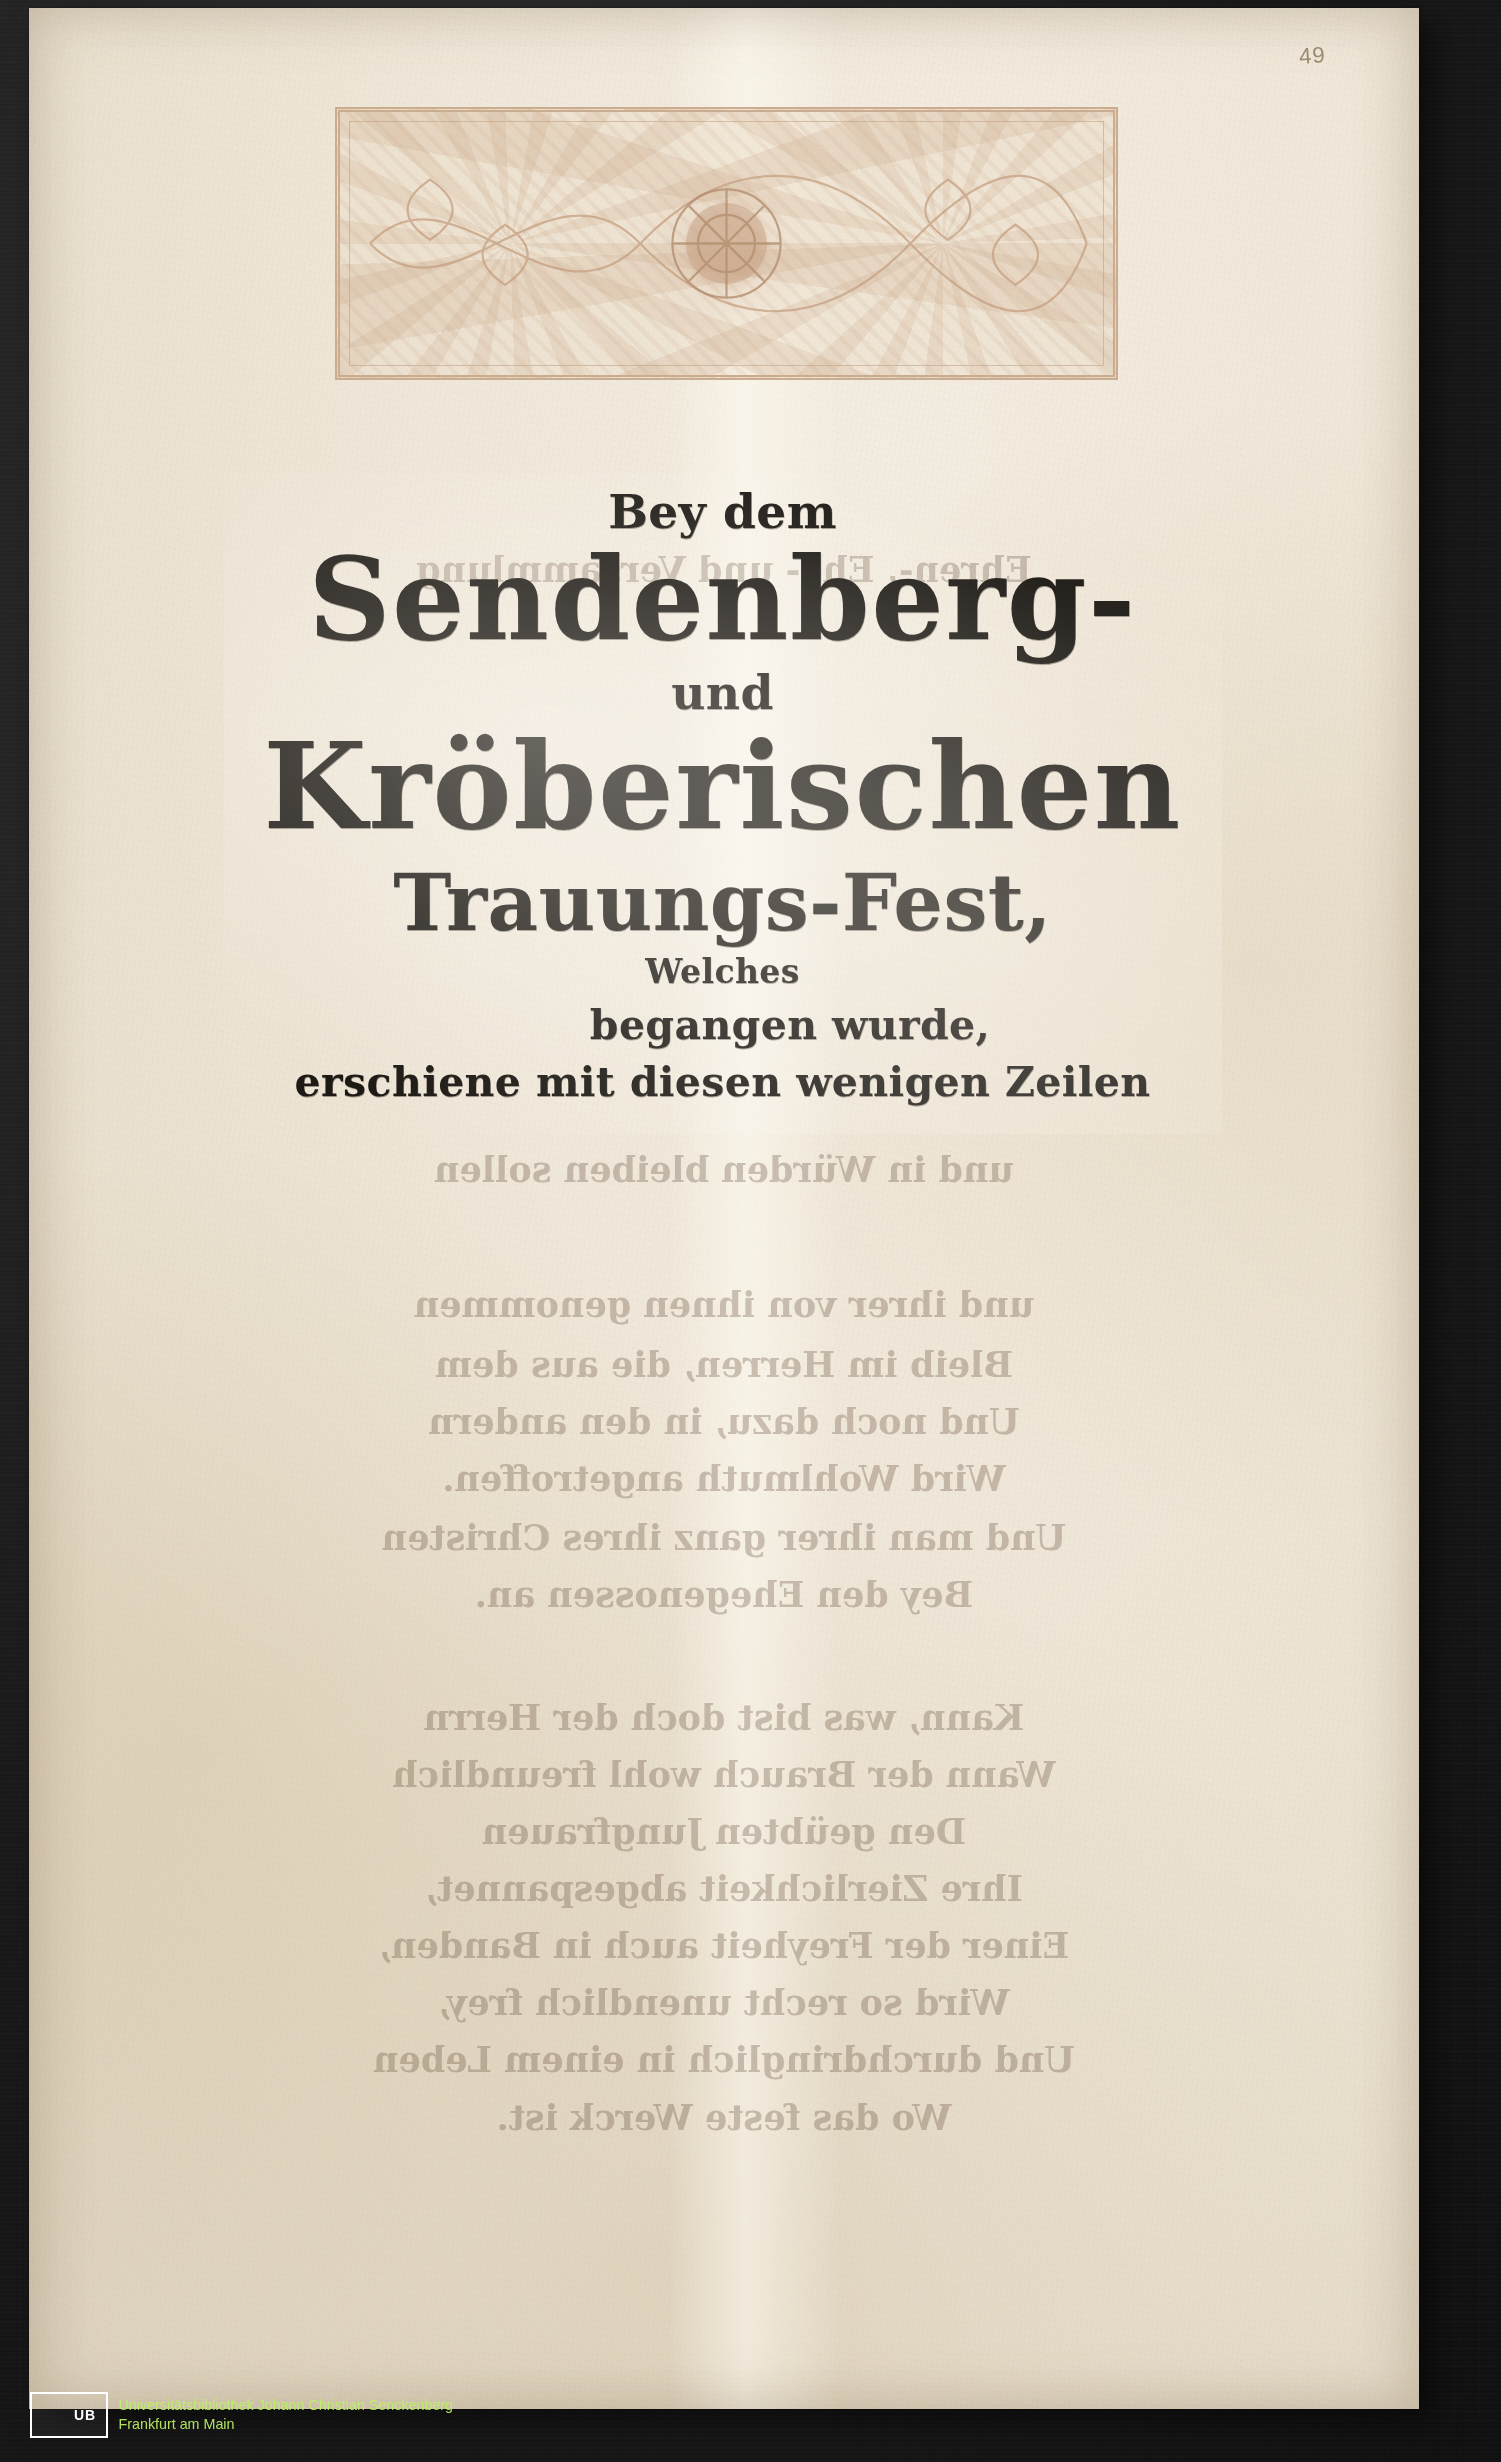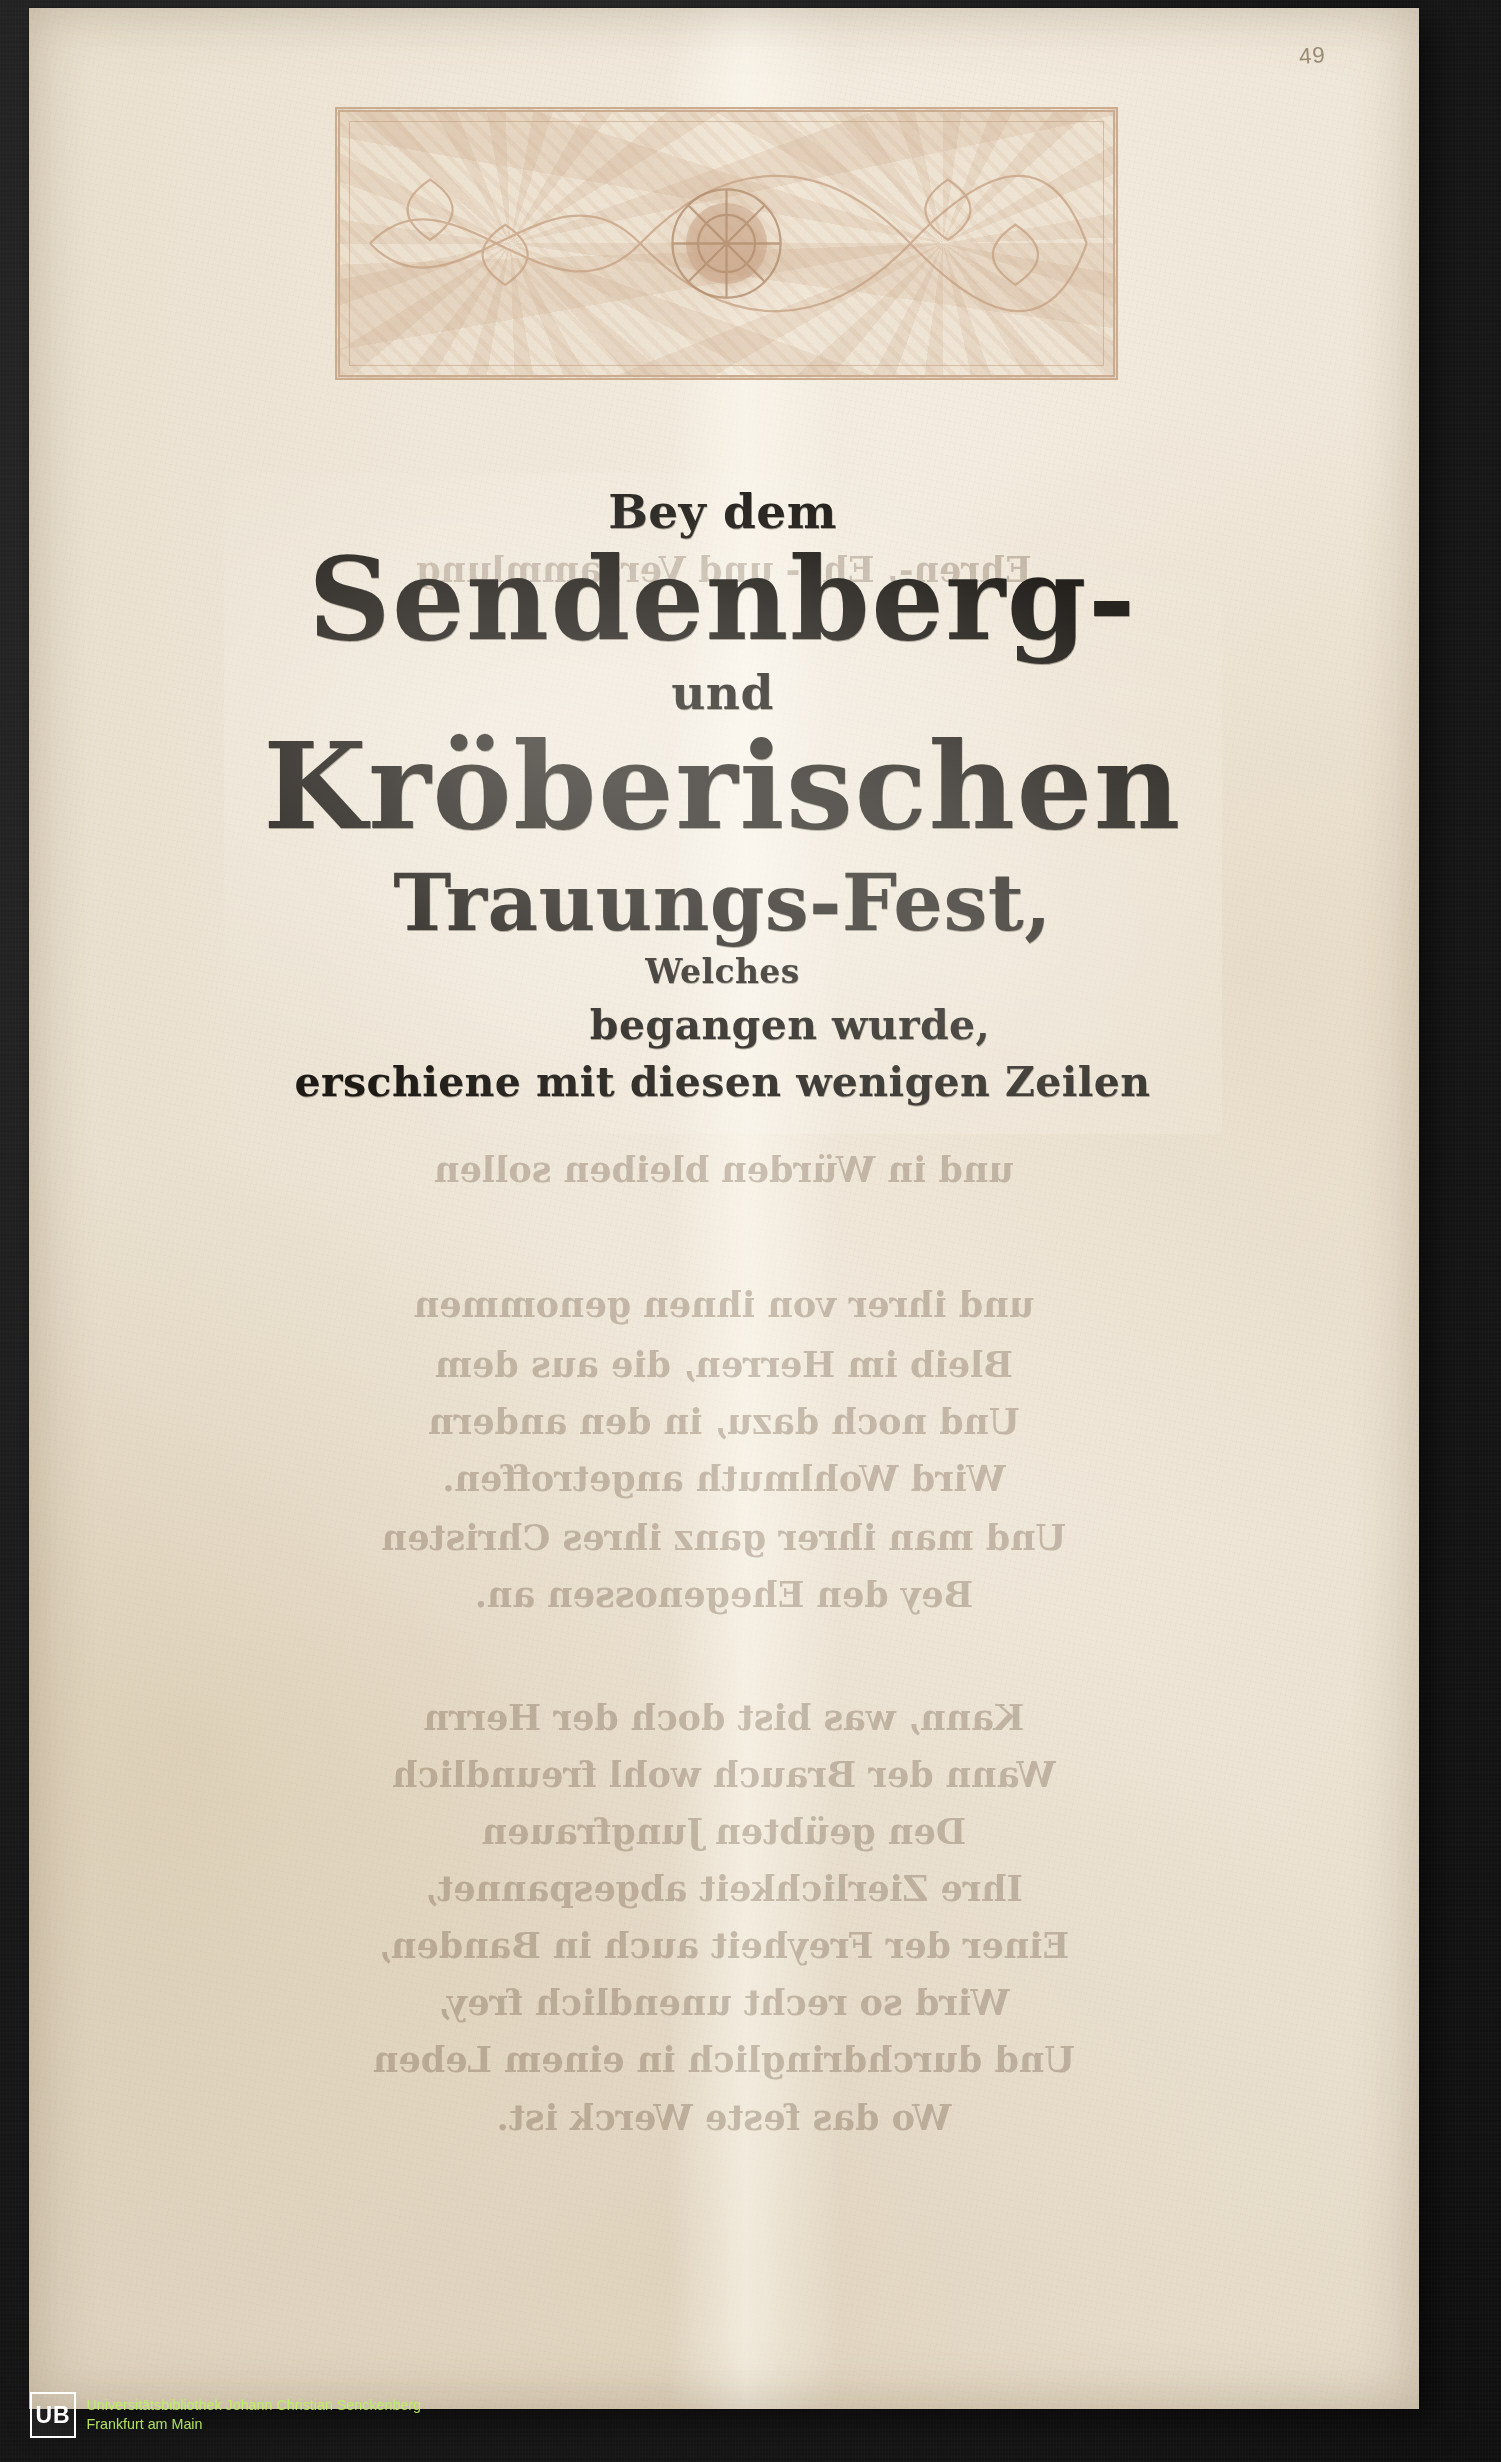--- a/index.html
+++ b/index.html
@@ -185,23 +185,24 @@
     gap: 10.5px;
     padding: 4.5px 7.5px;
   }
   .wm-logo {
     width: 42px; height: 42px;
     border: 2.3px solid #ffffff;
     display: flex; align-items: center; justify-content: center;
     color: #ffffff;
     font-family: "Liberation Sans", sans-serif;
     font-weight: 700;
-    font-size: 23px;
+    font-size: 14px;
     letter-spacing: 0.8px;
     background: rgba(255,255,255,0.05);
+    padding-left: 32px;
   }
   .wm-text {
     color: #bef264;
     font-family: "Liberation Sans", sans-serif;
     font-size: 14.3px;
     line-height: 1.35;
     opacity: .92;
   }
   .wm-text span { display: block; }
 </style>

